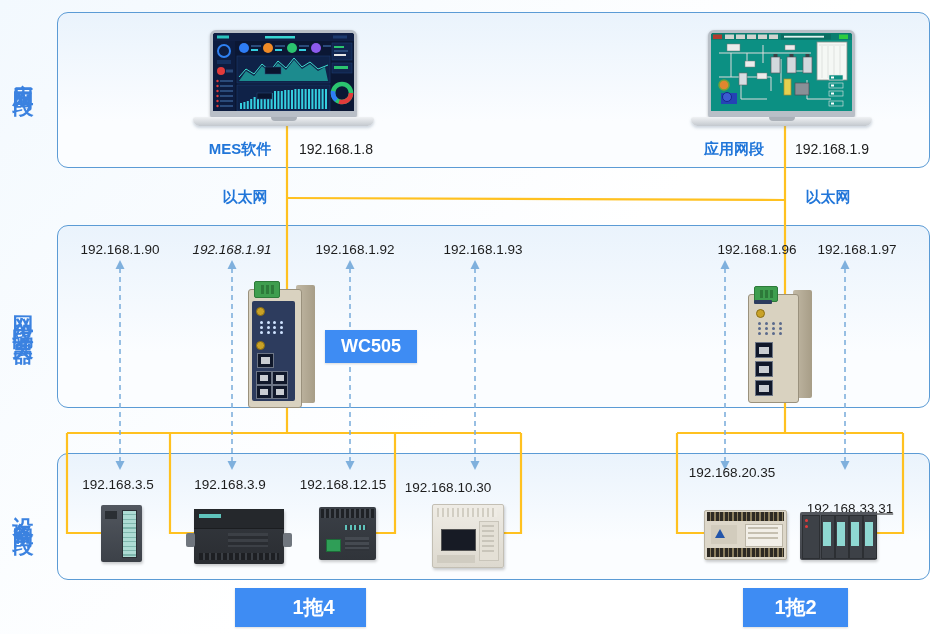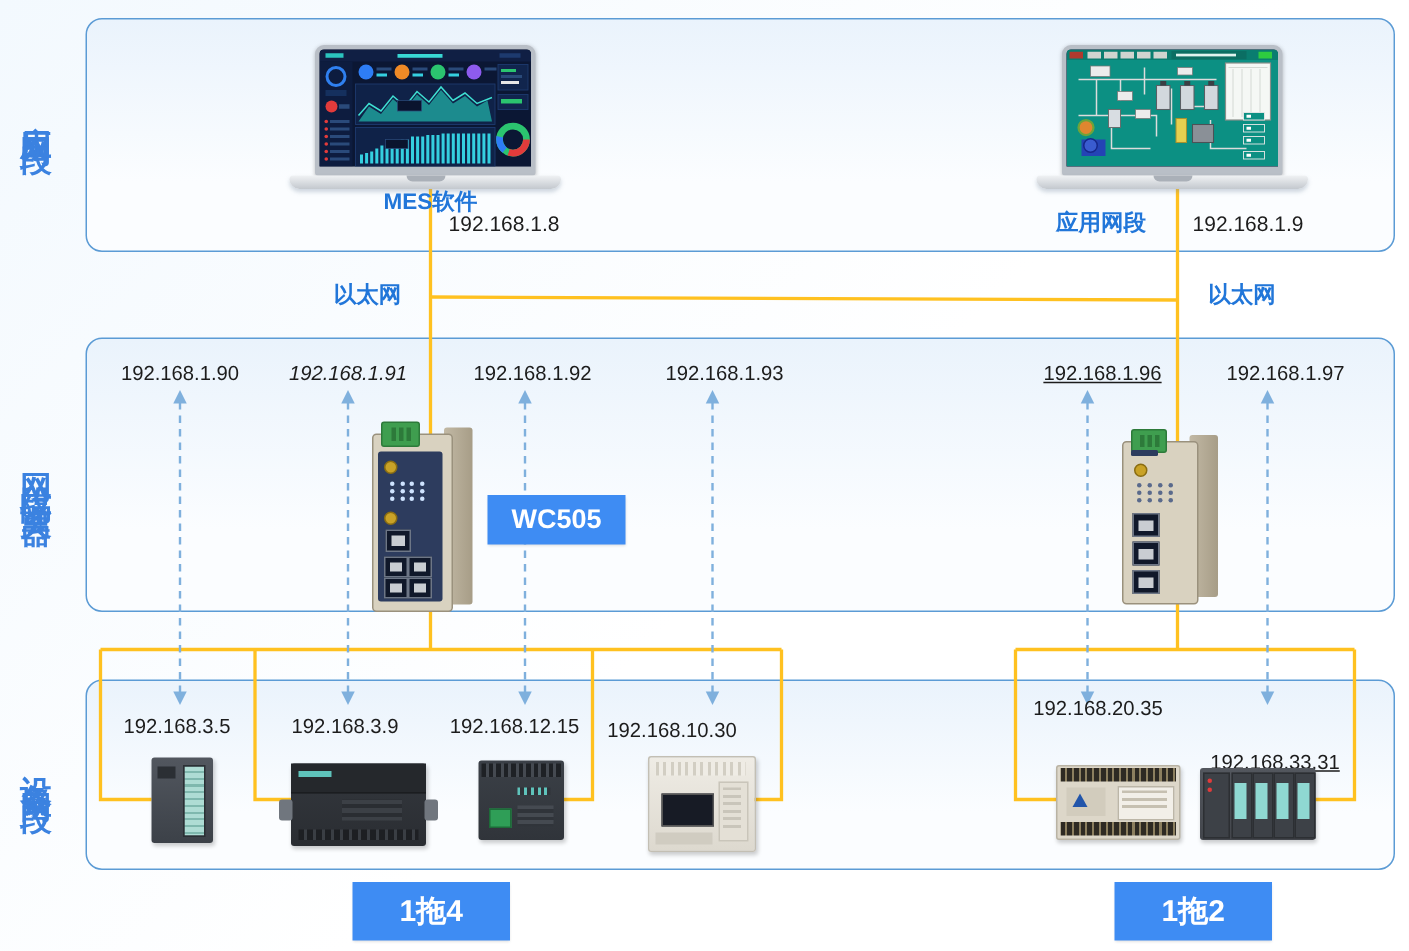--- a/index.html
+++ b/index.html
@@ -202,21 +202,21 @@
         <rect x="121" y="33" width="14" height="3" fill="#2bc46f"></rect>
         <circle cx="129" cy="60" r="9" fill="none" stroke="#2bc46f" stroke-width="4.5"></circle>
         <circle cx="129" cy="60" r="9" fill="none" stroke="#e23b3b" stroke-width="4.5" stroke-dasharray="17 39.5"></circle>
         <circle cx="129" cy="60" r="9" fill="none" stroke="#2e7df5" stroke-width="4.5" stroke-dasharray="10 46.5" stroke-dashoffset="-20"></circle>
       </svg>
     </div>
     <div class="base" style="left:0;top:87px;width:181px;height:9px;">
       <div class="notch"></div>
     </div>
   </div>
-  <div class="cn-label" style="left:240px;top:135px;margin-left:47px;">MES软件</div>
+  <div class="cn-label" style="left:240px;top:149px;">MES软件</div>
   <div class="ip-label" style="left:336px;top:149px;font-size:14px;">192.168.1.8</div>
 
   <div class="laptop" style="left:691px;top:30px;width:181px;height:97px;">
     <div class="screen" style="left:17px;top:0;width:141px;height:78px;">
       <svg width="141" height="78" viewBox="0 0 141 78">
         <rect width="141" height="78" fill="#0c9083"></rect>
         <rect width="141" height="7" fill="#0a7d70"></rect>
         <rect x="2" y="1.5" width="9" height="4.5" fill="#b03a2e"></rect>
         <g fill="#cfd4cf">
             <rect x="14" y="1.5" width="9" height="4.5"></rect>
@@ -290,21 +290,21 @@
   <div class="cn-label" style="left:734px;top:149px;">应用网段</div>
   <div class="ip-label" style="left:832px;top:149px;font-size:14px;">192.168.1.9</div>
 
   <div class="cn-label" style="left:245px;top:197px;">以太网</div>
   <div class="cn-label" style="left:828px;top:197px;">以太网</div>
 
   <div class="ip-label" style="left:120px;top:249px;">192.168.1.90</div>
   <div class="ip-label" style="left:232px;top:249px;font-style:italic;">192.168.1.91</div>
   <div class="ip-label" style="left:355px;top:249px;">192.168.1.92</div>
   <div class="ip-label" style="left:483px;top:249px;">192.168.1.93</div>
-  <div class="ip-label" style="left:735px;top:249px;text-decoration:underline;">192.168.1.96</div>
+  <div class="ip-label" style="left:757px;top:249px;">192.168.1.96</div>
   <div class="ip-label" style="left:857px;top:249px;">192.168.1.97</div>
 
   <div class="gw" style="left:248px;top:281px;width:67px;height:125px;">
     <div class="side" style="left:48px;top:4px;width:19px;height:118px;"></div>
     <div class="front" style="left:0;top:8px;width:52px;height:117px;"></div>
     <div class="term" style="left:6px;top:0;width:24px;height:15px;">
         <i></i>
         <i></i>
         <i></i>
       </div>
@@ -430,16 +430,16 @@
     <div class="abs" style="left:21px;top:3px;width:12px;height:42px;background:#3d4147;border:1px solid #2c2f33;"></div>
     <div class="abs" style="left:23px;top:10px;width:8px;height:24px;background:#8fd8d2;"></div>
     <div class="abs" style="left:35px;top:3px;width:12px;height:42px;background:#3d4147;border:1px solid #2c2f33;"></div>
     <div class="abs" style="left:37px;top:10px;width:8px;height:24px;background:#8fd8d2;"></div>
     <div class="abs" style="left:49px;top:3px;width:12px;height:42px;background:#3d4147;border:1px solid #2c2f33;"></div>
     <div class="abs" style="left:51px;top:10px;width:8px;height:24px;background:#8fd8d2;"></div>
     <div class="abs" style="left:63px;top:3px;width:12px;height:42px;background:#3d4147;border:1px solid #2c2f33;"></div>
     <div class="abs" style="left:65px;top:10px;width:8px;height:24px;background:#8fd8d2;"></div>
   </div>
 
-  <div class="chip" style="left:235px;top:588px;width:105px;height:39px;font-size:20px;">1拖4</div>
+  <div class="chip" style="left:235px;top:588px;width:105px;height:39px;font-size:20px;padding-left:26px;">1拖4</div>
   <div class="chip" style="left:743px;top:588px;width:105px;height:39px;font-size:20px;">1拖2</div>
 
 </div>
 
 </body></html>

